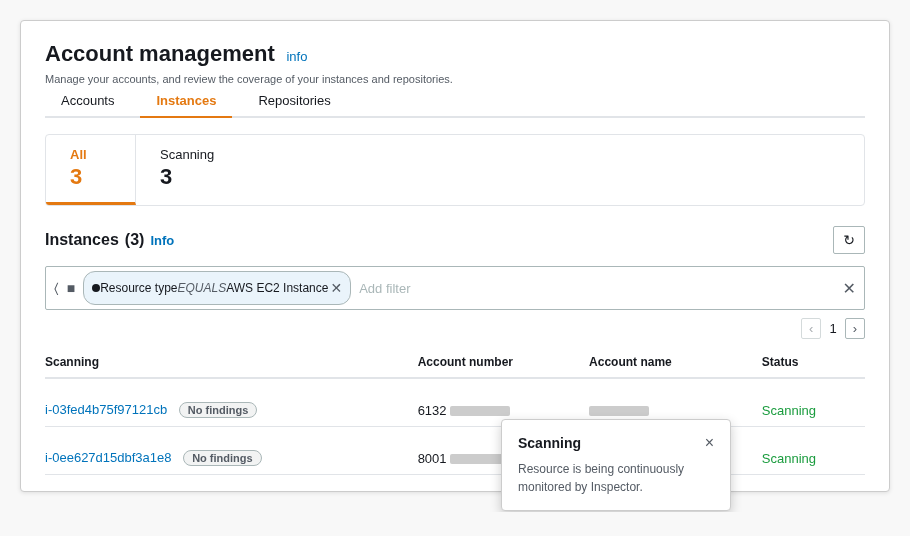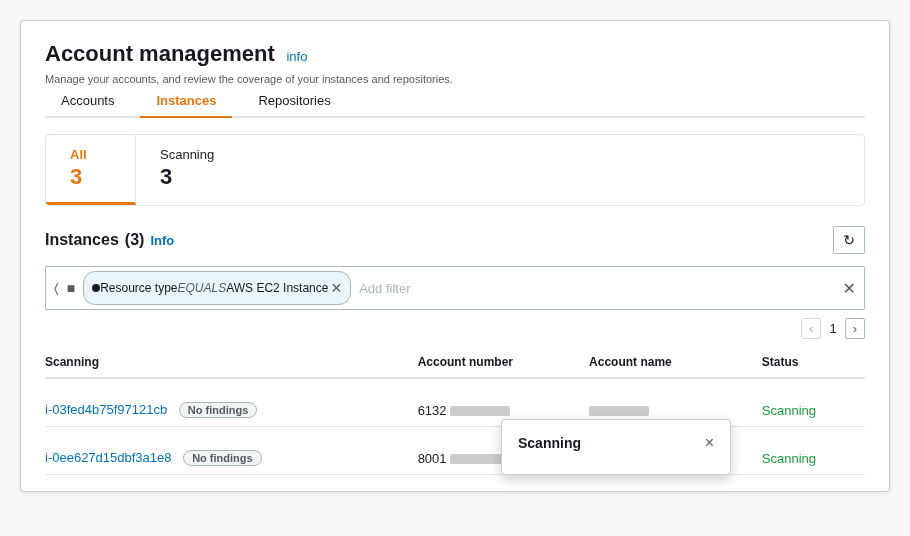--- a/index.html
+++ b/index.html
@@ -378,14 +378,15 @@
         </td>
       </tr>
     </tbody>
   </table>
 
   <div class="popover">
     <div class="popover-header">
       <span class="popover-title">Scanning</span>
       <span class="popover-close">×</span>
     </div>
+    <div class="popover-body">Resource is being continuously monitored by Inspector.</div>
   </div>
 </div>
 
 </body></html>

